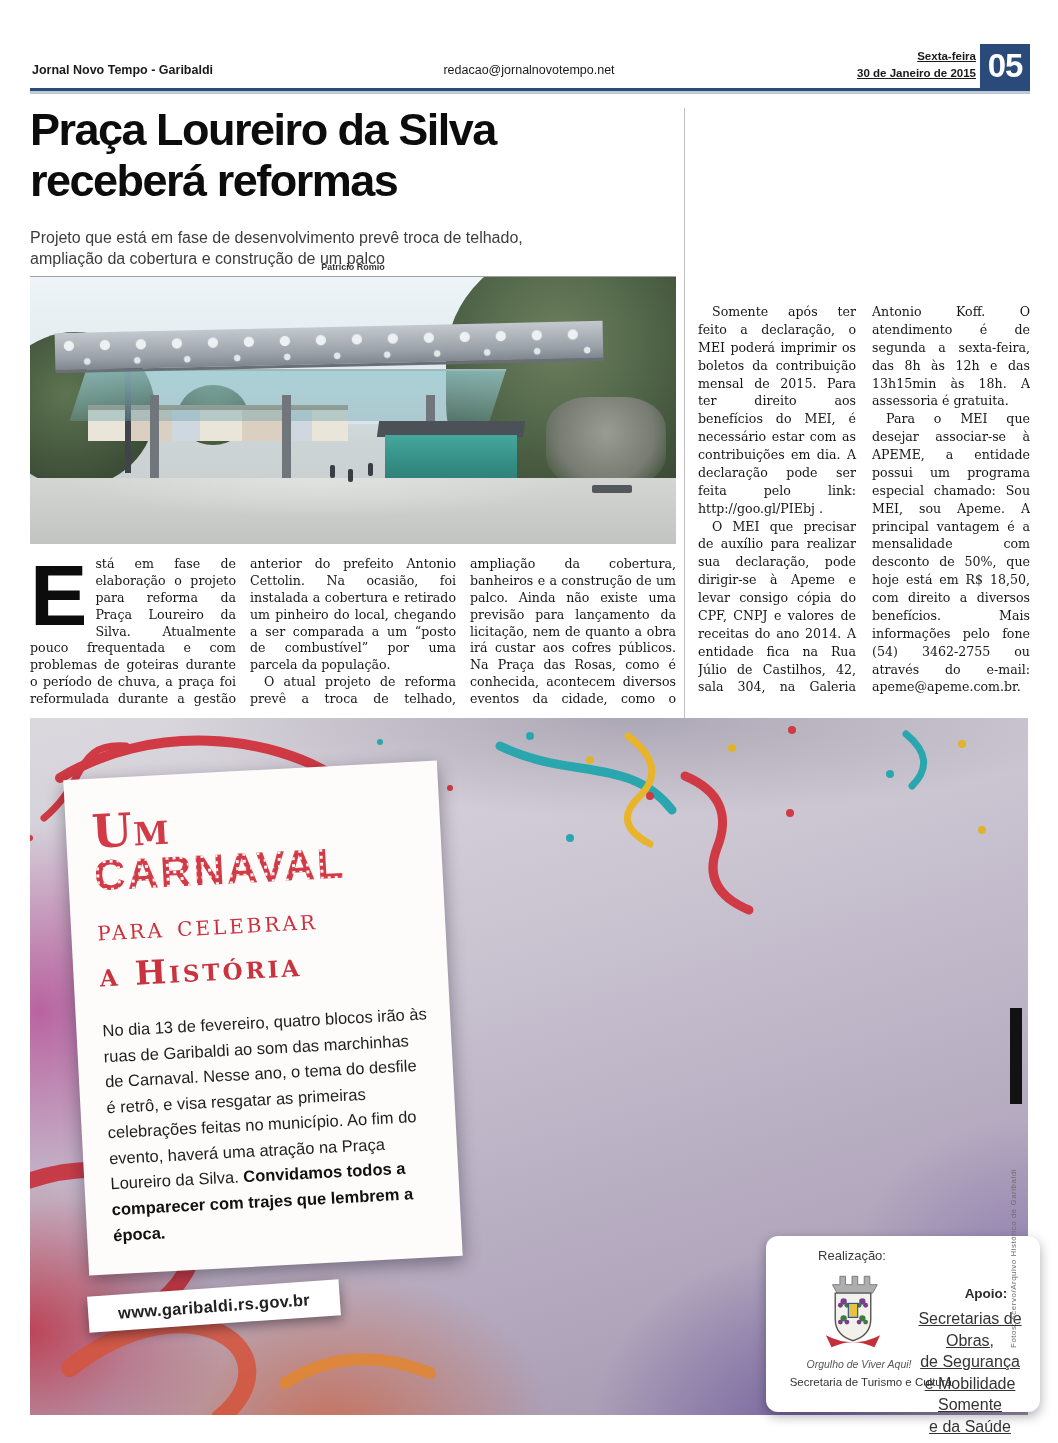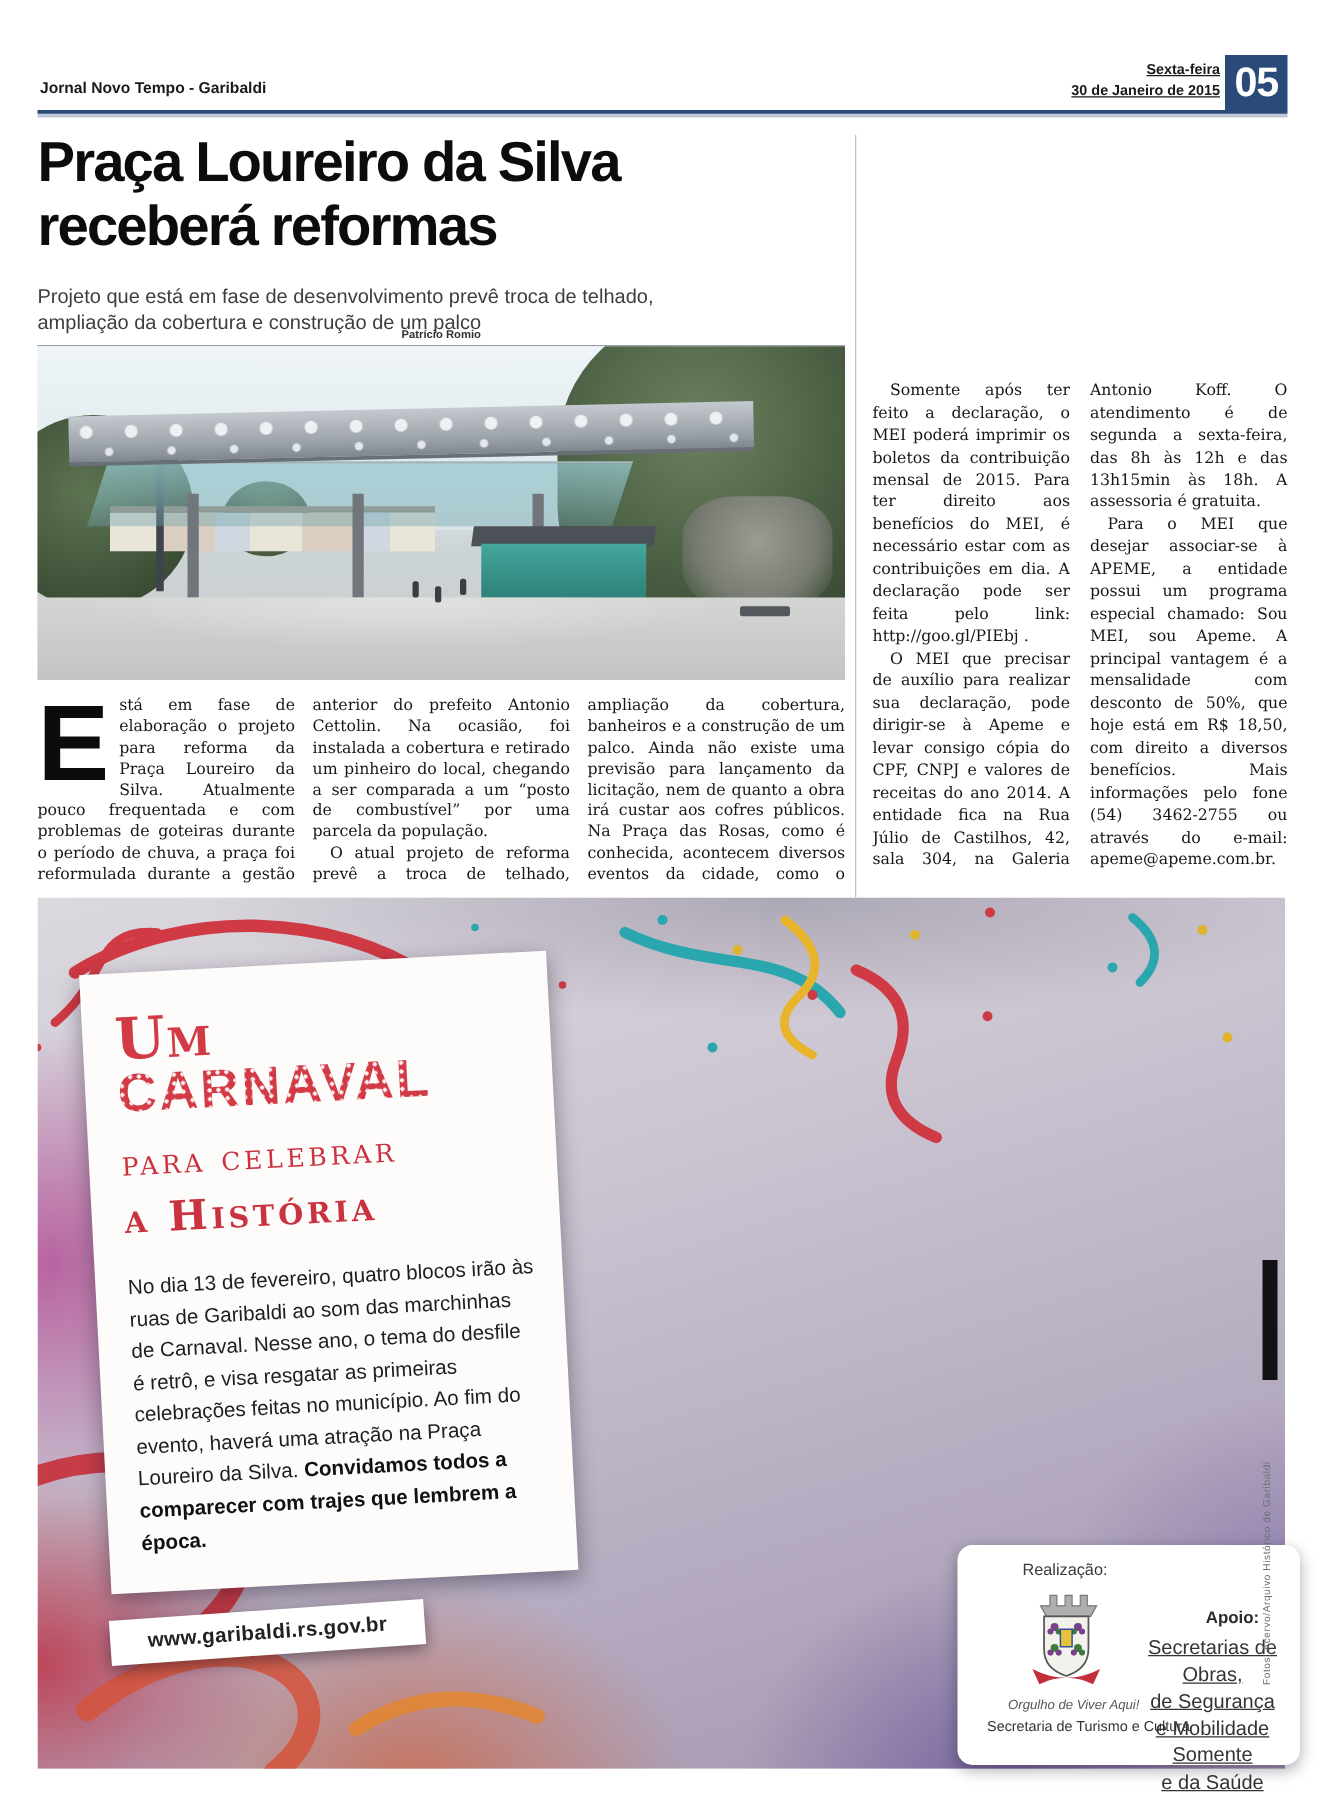--- a/index.html
+++ b/index.html
@@ -123,20 +123,21 @@
   .v-tag    { position:absolute; left:1010px; top:1008px; width:12px; height:96px; background:#121212; }
   .v-credit { position:absolute; left:1009px; top:1118px; height:230px; writing-mode:vertical-rl;
               transform:rotate(180deg); font-size:8px; color:#6d6d76; letter-spacing:.5px; }
 </style>
 </head>
 <body>
 
 <div class="page">
 
   <div class="hdr-left">Jornal Novo Tempo - Garibaldi</div>
+  <div class="hdr-center">redacao@jornalnovotempo.net</div>
   <div class="hdr-right">
     <div>Sexta-feira</div>
     <div>30 de Janeiro de 2015</div>
   </div>
   <div class="page-box">05</div>
   <div class="hdr-rule"></div>
 
   <h1 class="headline">Praça Loureiro da Silva receberá reformas</h1>
   <div class="subhead">Projeto que está em fase de desenvolvimento prevê troca de telhado, ampliação da cobertura e construção de um palco</div>
   <div class="photo-credit">Patrício Romio</div>

